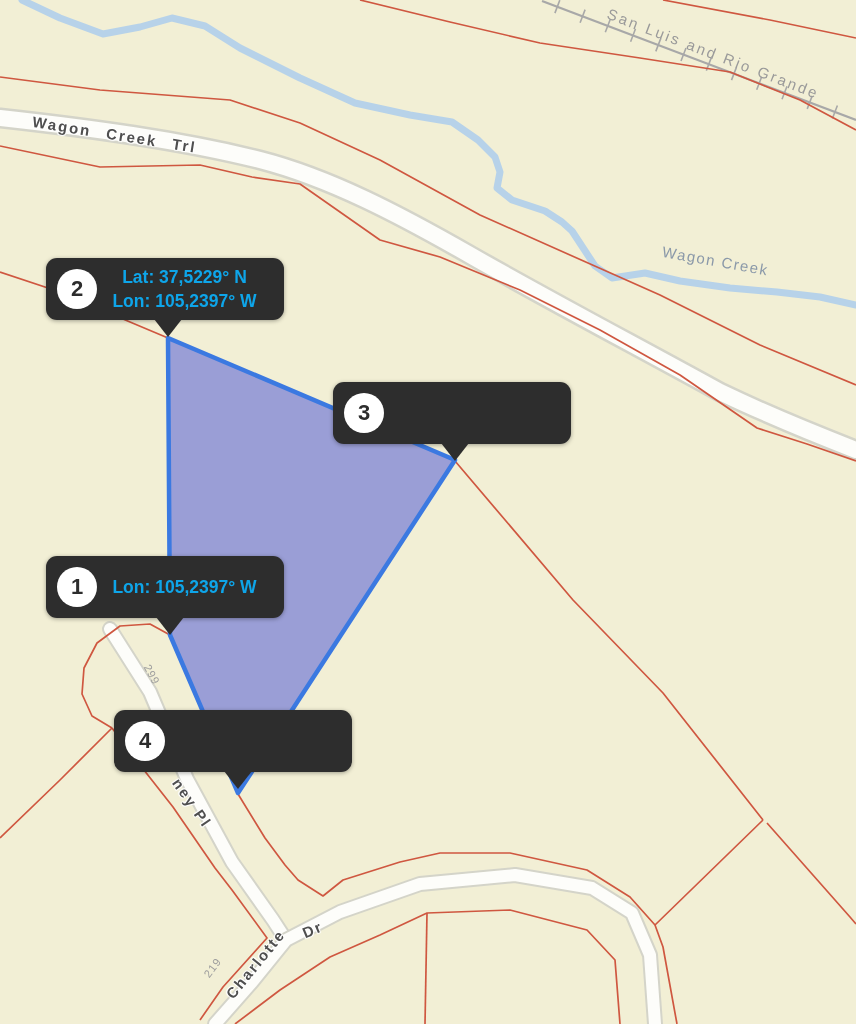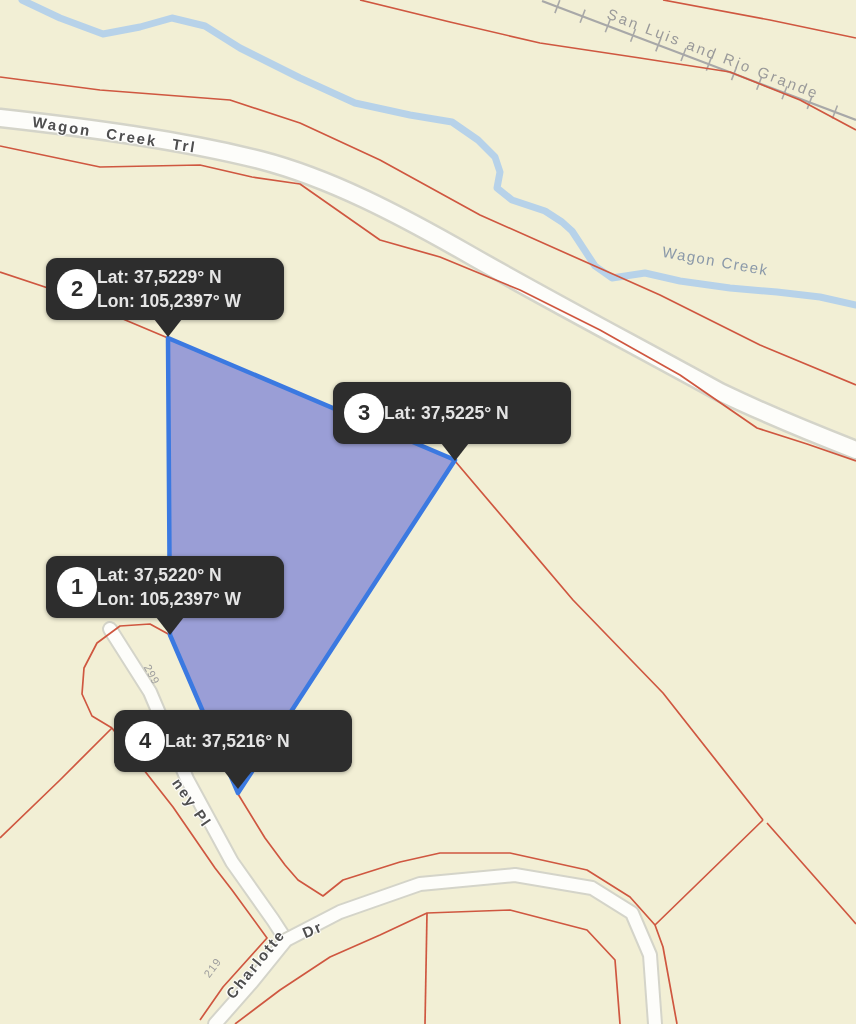--- a/index.html
+++ b/index.html
@@ -48,21 +48,21 @@
   .tooltip .tail{
     position:absolute;bottom:-17px;width:0;height:0;
     border-left:14px solid transparent;border-right:14px solid transparent;
     border-top:18px solid var(--c-tooltip_background,#2d2d2d);
   }
   .badge{
     width:40px;height:40px;border-radius:50%;background:#fff;flex:0 0 40px;
     display:flex;align-items:center;justify-content:center;
     font-size:22px;font-weight:bold;color:#2d2d2d;
   }
-  .coords{flex:1;text-align:left;color:#e5e5e5;font-size:17.5px;font-weight:bold;line-height:24px;}
+  .coords{flex:1;text-align:center;color:#0ea5e9;font-size:17.5px;font-weight:bold;line-height:24px;}
   .t1{left:46px;top:556px;} .t1 .tail{left:110px;}
   .t2{left:46px;top:258px;} .t2 .tail{left:108px;}
   .t3{left:333px;top:382px;} .t3 .tail{left:108px;}
   .t4{left:114px;top:710px;} .t4 .tail{left:110px;}
 </style>
 </head>
 <body>
 
 <div id="map">
 
@@ -124,35 +124,32 @@
     <div class="coords">
       <div>Lat: 37,5229° N</div>
       <div>Lon: 105,2397° W</div>
     </div>
     <div class="tail"></div>
   </div>
 
   <div class="tooltip t3">
     <div class="badge">3</div>
     <div class="coords">
-      <div>Lat: 37,5225° N</div>
     </div>
     <div class="tail"></div>
   </div>
 
   <div class="tooltip t1">
     <div class="badge">1</div>
     <div class="coords">
-      <div>Lat: 37,5220° N</div>
       <div>Lon: 105,2397° W</div>
     </div>
     <div class="tail"></div>
   </div>
 
   <div class="tooltip t4">
     <div class="badge">4</div>
     <div class="coords">
-      <div>Lat: 37,5216° N</div>
     </div>
     <div class="tail"></div>
   </div>
 
 </div>
 
 </body></html>

